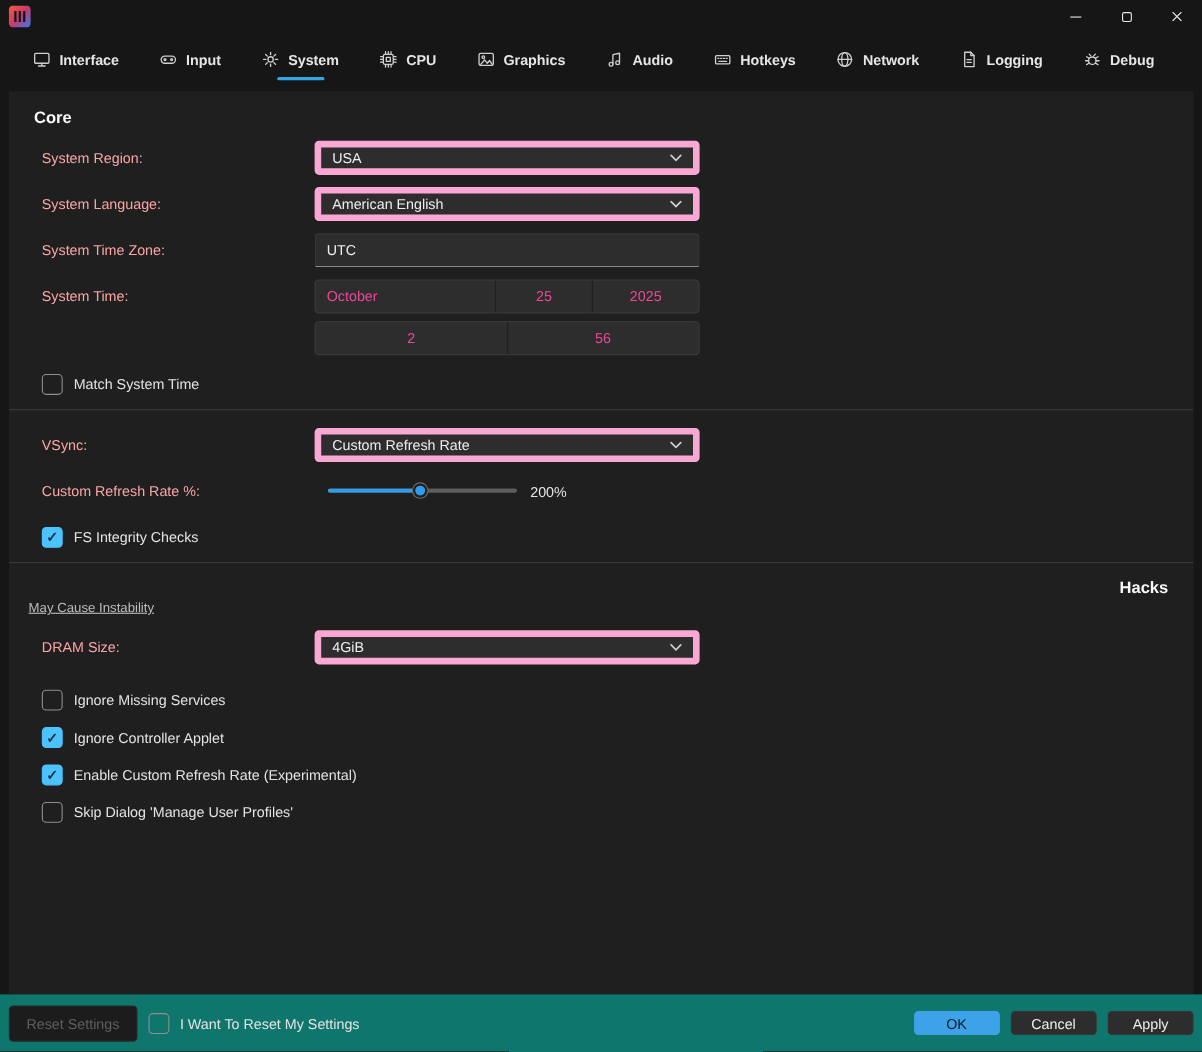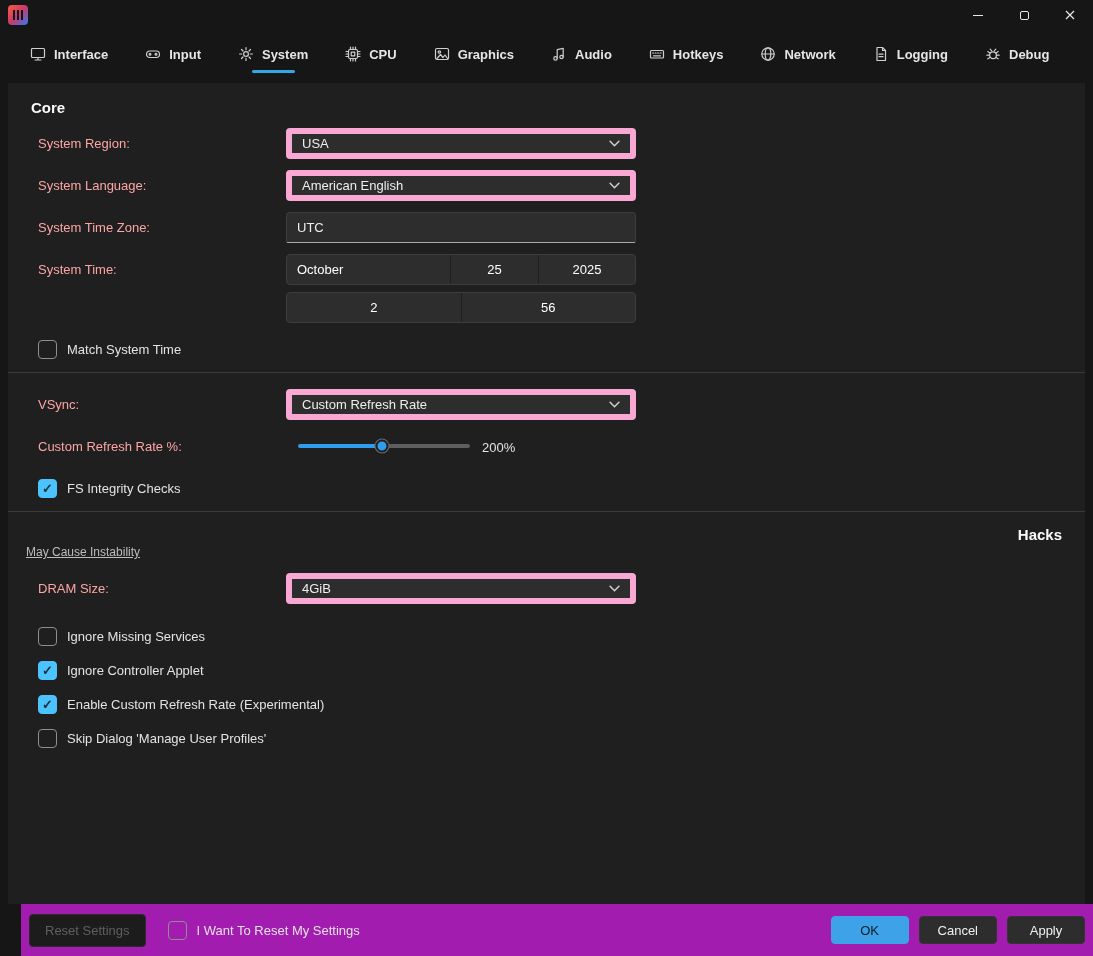--- a/index.html
+++ b/index.html
@@ -38,21 +38,21 @@
 
   .dropdown { height:31px; background:#2d2d2d; border:6px solid #f9a8d4; border-radius:4px;
               display:flex; align-items:center; padding:0 10px; font-size:13px; color:#eeeeee; cursor:pointer; }
   .chevron { margin-left:auto; display:flex; }
   .chevron svg { width:11px; height:7px; fill:none; stroke:#cfcfcf; stroke-width:1.4; stroke-linecap:round; }
 
   .textbox { height:31px; background:#2d2d2d; border:1px solid #3d3d3d; border-bottom:1px solid #a8a8a8;
              border-radius:4px 4px 2px 2px; display:flex; align-items:center; padding:0 10px; font-size:13px; color:#eeeeee; }
 
   .seg { display:flex; width:350px; background:#2d2d2d; border:1px solid #3d3d3d; border-radius:4px; overflow:hidden; height:31px; }
-  .seg-cell { display:flex; align-items:center; justify-content:center; font-size:13px; color:#ffffff; border-right:1px solid #1f1f1f; cursor:pointer; }
+  .seg-cell { display:flex; align-items:center; justify-content:center; font-size:13px; color:#ec4899; border-right:1px solid #1f1f1f; cursor:pointer; }
   .seg-cell:last-child { border-right:none; }
   .cell-month { flex:0 0 164px; justify-content:flex-start; padding-left:10px; }
   .cell-day { flex:0 0 88px; }
   .cell-year { flex:1; }
   .cell-half { flex:1; }
   .time-row2 { margin-top:-4px; margin-bottom:4px; }
 
   .check-row { display:flex; align-items:center; gap:10px; margin:8px 0 8px 12px; min-height:26px; }
   .checkbox { width:19px; height:19px; border:1px solid #8f8f8f; border-radius:4px; background:transparent;
               display:flex; align-items:center; justify-content:center; cursor:pointer; flex:0 0 auto; }
@@ -65,26 +65,26 @@
 
   .slider-wrap { display:flex; align-items:flex-end; margin-left:12px; }
   .slider { position:relative; width:172px; height:18px; display:flex; align-items:center; cursor:pointer; }
   .slider-track { width:100%; height:4px; border-radius:2px; background:#5e5e5e; overflow:hidden; }
   .slider-fill { height:100%; border-radius:2px; background:var(--slider,#2f9ded); }
   .slider-thumb { position:absolute; top:50%; transform:translate(-50%,-50%); width:13px; height:13px; border-radius:50%;
                   background:var(--slider,#2f9ded); border:2px solid #1f1f1f; box-shadow:0 0 0 1px #6b6b6b; }
   .slider-value { margin-left:12px; font-size:13px; color:#e3e3e3; }
 
   
-  .footer { height:52px; flex:0 0 auto; display:flex; align-items:center; padding:0 8px; gap:22px; background:#a21caf;margin-left:21px; }
+  .footer { height:52px; flex:0 0 auto; display:flex; align-items:center; padding:0 8px; gap:10px; background:#0f766e; }
   .reset-btn { height:33px; padding:0 15px; background:#1c1c1c; border:1px solid #2b2b2b; border-radius:4px;
                color:#5f5f5f; font-size:13px; display:flex; align-items:center; cursor:default; }
   .footer .check-row { margin:0; }
   .footer-spacer { flex:1; }
-  .btn { height:28px; min-width:78px; padding:0 18px; border-radius:4px; background:#2d2d2d; border:1px solid #343434;
+  .btn { height:22px; min-width:78px; padding:0 18px; border-radius:4px; background:#2d2d2d; border:1px solid #343434;
          color:#f0f0f0; font-size:13px; display:flex; align-items:center; justify-content:center; cursor:pointer; }
   .btn.primary { background:var(--ok-button,#3da2e8); border-color:var(--ok-button,#3da2e8); color:#0d1b26; }
   .btn + .btn { margin-left:0; }
   .footer-buttons { display:flex; gap:10px; }
 </style>
 </head>
 <body>
 
 <div class="window">
 

